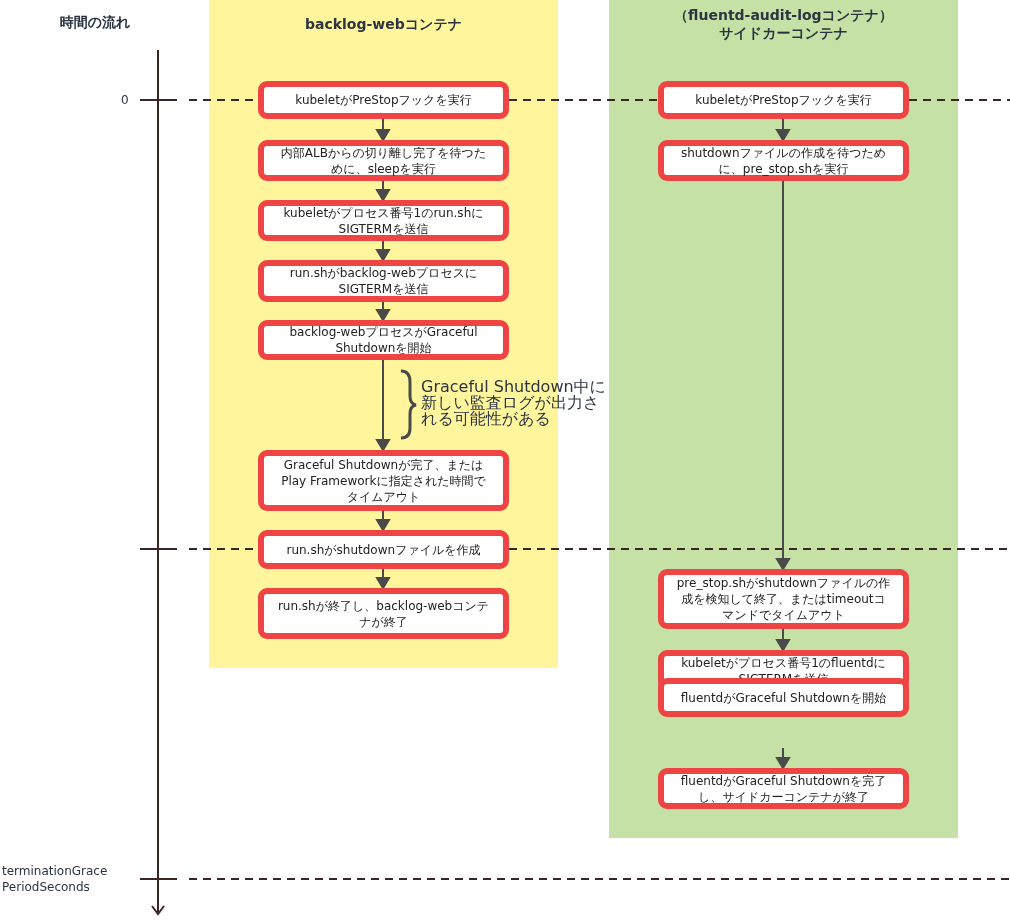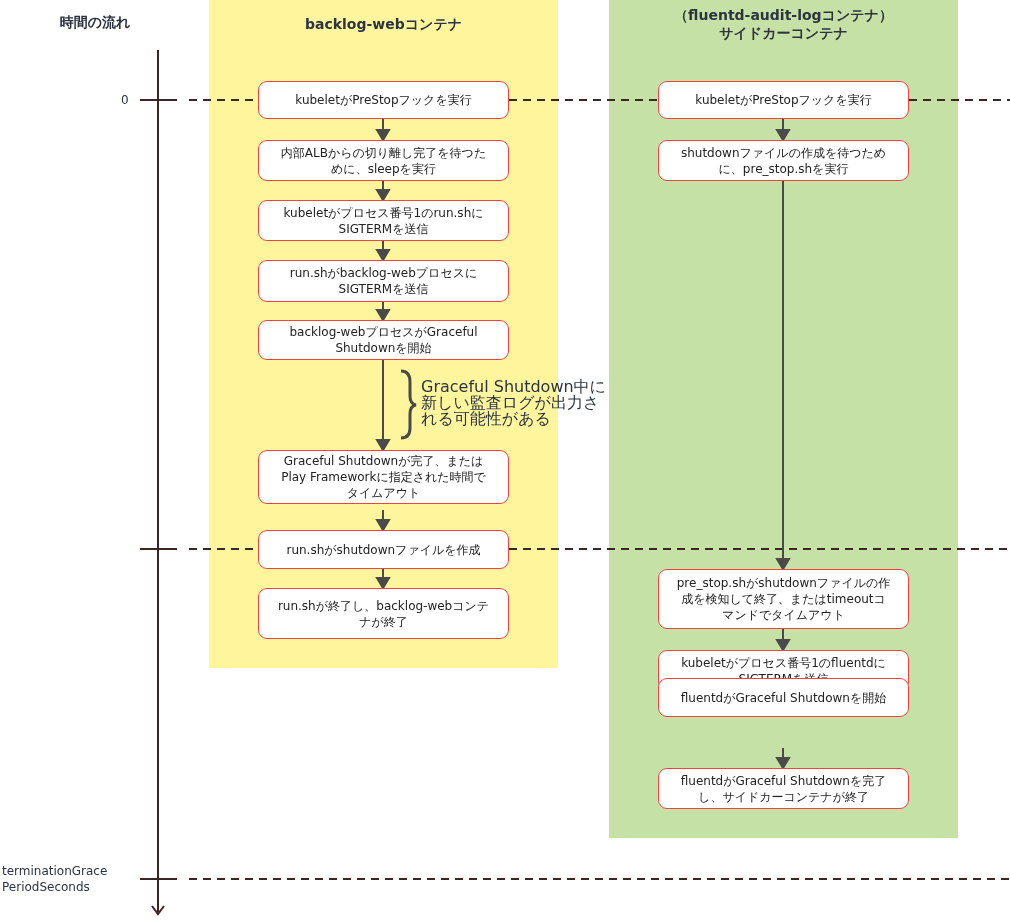--- a/index.html
+++ b/index.html
@@ -6,21 +6,21 @@
   body { width:1010px; height:920px; position:relative; overflow:hidden;
          font-family:"DejaVu Sans","Liberation Sans",sans-serif; color:#222; }
   .panel { position:absolute; }
   .panel-yellow { left:209px; top:0; width:349px; height:668px; background:#fff59d; }
   .panel-green  { left:609px; top:0; width:349px; height:838px; background:#c5e1a5; }
   .heading { position:absolute; font-weight:bold; font-size:14px; color:#2b3440; text-align:center; line-height:18px; }
   .axis-title { left:40px; top:13px; width:110px; }
   .col-title-left { left:209px; top:15px; width:349px; }
   .col-title-right { left:609px; top:6px; width:349px; }
   .col-title-right span { display:block; }
-  .box { position:absolute; box-sizing:border-box; background:#fff; border:1px solid #ef4444;
+  .box { position:absolute; box-sizing:border-box; background:#fff; border:6px solid #ef4444;
          border-radius:9px; display:flex; align-items:center; justify-content:center;
          text-align:center; font-size:12px; line-height:16px; color:#222; padding:0 4px; white-space:pre-line; }
   .lbox { left:258px; width:251px; }
   .rbox { left:658px; width:251px; }
   .tick-label { position:absolute; font-size:12px; color:#2b3440; line-height:16px; }
   .note { position:absolute; left:421px; top:379px; font-size:16px; line-height:16px; color:#2b3440; white-space:pre-line; }
   svg.overlay { position:absolute; left:0; top:0; }
 </style>
 </head>
 <body>
@@ -90,21 +90,21 @@
 
 <div class="box lbox" style="top:81px; height:38px;">kubeletがPreStopフックを実行</div>
 <div class="box lbox" style="top:140px; height:41px;">内部ALBからの切り離し完了を待つた
 めに、sleepを実行</div>
 <div class="box lbox" style="top:200px; height:41px;">kubeletがプロセス番号1のrun.shに
 SIGTERMを送信</div>
 <div class="box lbox" style="top:260px; height:42px;">run.shがbacklog-webプロセスに
 SIGTERMを送信</div>
 <div class="box lbox" style="top:320px; height:40px;">backlog-webプロセスがGraceful
 Shutdownを開始</div>
-<div class="box lbox" style="top:450px; height:54px;">Graceful Shutdownが完了、または
+<div class="box lbox" style="top:450px; height:61px;">Graceful Shutdownが完了、または
 Play Frameworkに指定された時間で
 タイムアウト</div>
 <div class="box lbox" style="top:530px; height:39px;">run.shがshutdownファイルを作成</div>
 <div class="box lbox" style="top:588px; height:51px;">run.shが終了し、backlog-webコンテ
 ナが終了</div>
 
 <div class="note">Graceful Shutdown中に
 新しい監査ログが出力さ
 れる可能性がある</div>
 

